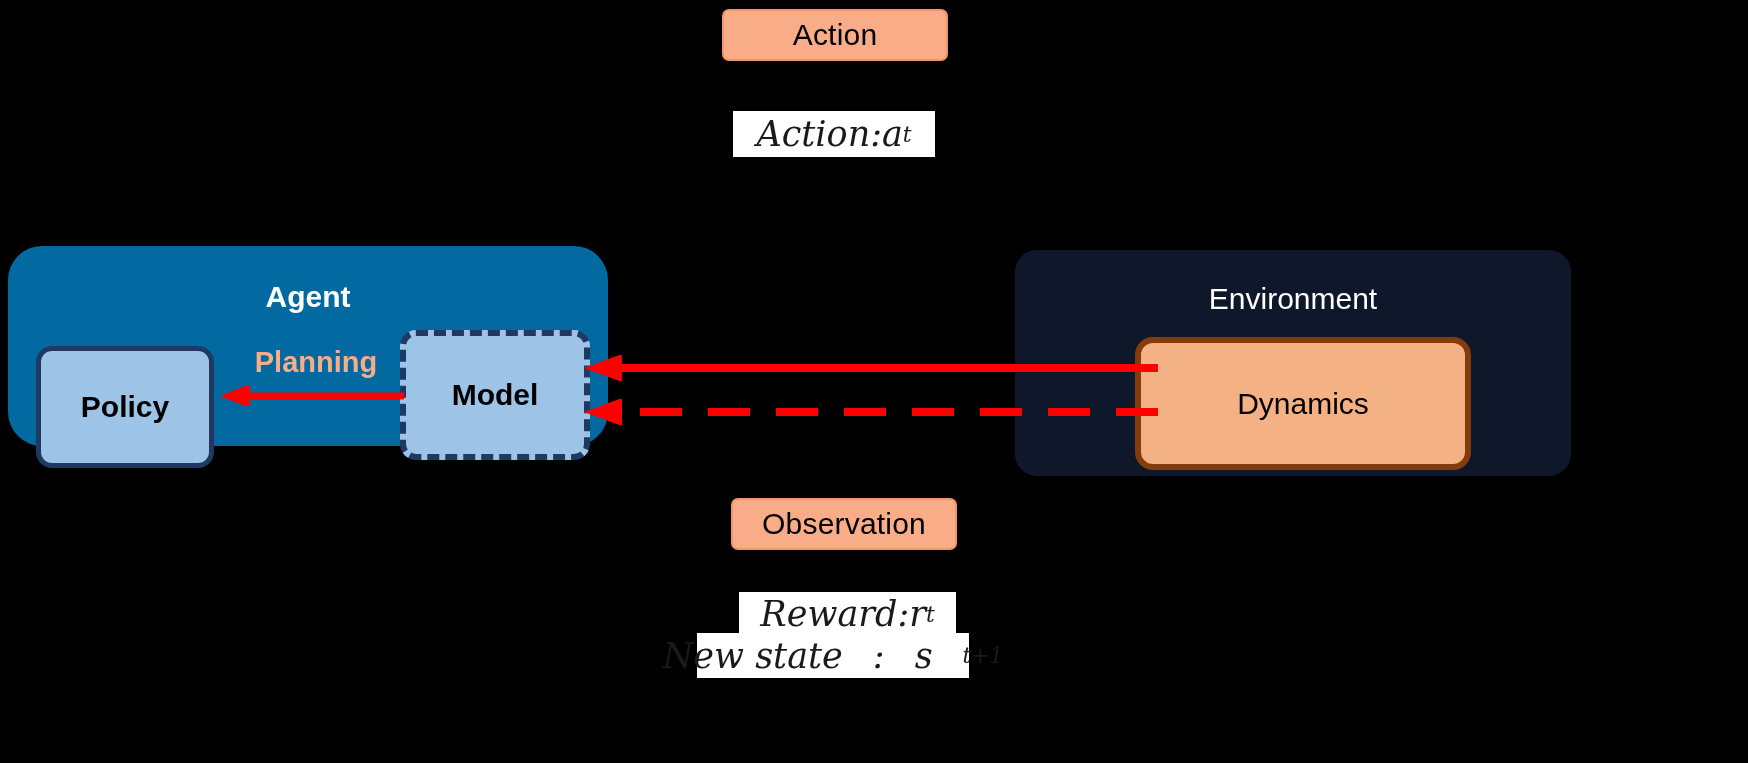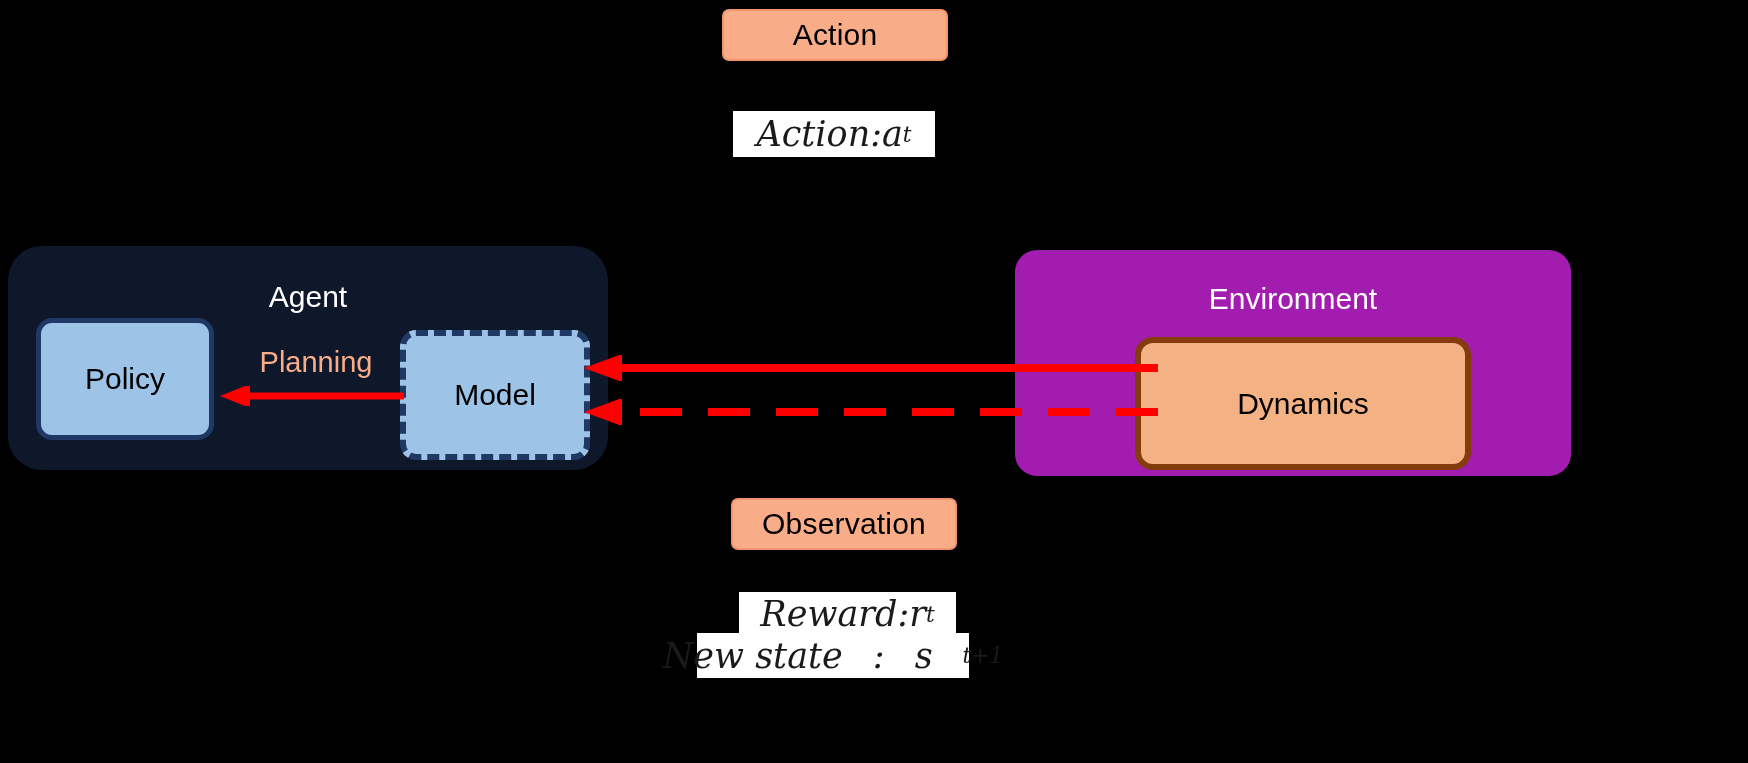--- a/index.html
+++ b/index.html
@@ -53,43 +53,44 @@
     font-style: italic;
   }
   #action-math   { left: 733px; top: 111px; width: 202px; height: 46px; }
   #reward-math   { left: 724px; top: 592px; width: 217px; height: 44px; margin-left: 15px; }
   #newstate-math { left: 697px; top: 633px; width: 272px; height: 45px; gap: 30px; }
 
   
   #agent-box {
     position: absolute;
     left: 8px; top: 246px;
-    width: 600px; height: 224px;
-    background: #0f172a;
+    width: 600px; height: 200px;
+    background: #0369a1;
     border-radius: 34px;
+    font-weight: bold;
   }
   #agent-title {
     position: absolute;
     left: 0; right: 0; top: 34px;
     text-align: center;
     color: #FFFFFF;
     font-size: 30px;
   }
   .inner-blue {
     position: absolute;
     background: #9DC3E6;
     color: #000000;
     font-size: 30px;
     display: flex;
     align-items: center;
     justify-content: center;
     box-sizing: border-box;
   }
   #policy-box {
-    left: 28px; top: 72px;
+    left: 28px; top: 100px;
     width: 178px; height: 122px;
     border: 5px solid #203864;
     border-radius: 16px;
   }
   #model-box {
     left: 392px; top: 84px;
     width: 190px; height: 130px;
     border: 6px dashed #203864;
     border-radius: 16px;
   }
@@ -107,21 +108,21 @@
     position: absolute;
     left: 206px; top: 140px;
     width: 190px; height: 20px;
   }
 
   
   #environment-box {
     position: absolute;
     left: 1015px; top: 250px;
     width: 556px; height: 226px;
-    background: #a21caf;
+    background: #0f172a;
     border-radius: 22px;
   }
   #environment-title {
     position: absolute;
     left: 0; right: 0; top: 32px;
     text-align: center;
     color: #FFFFFF;
     font-size: 30px;
   }
   #dynamics-box {

